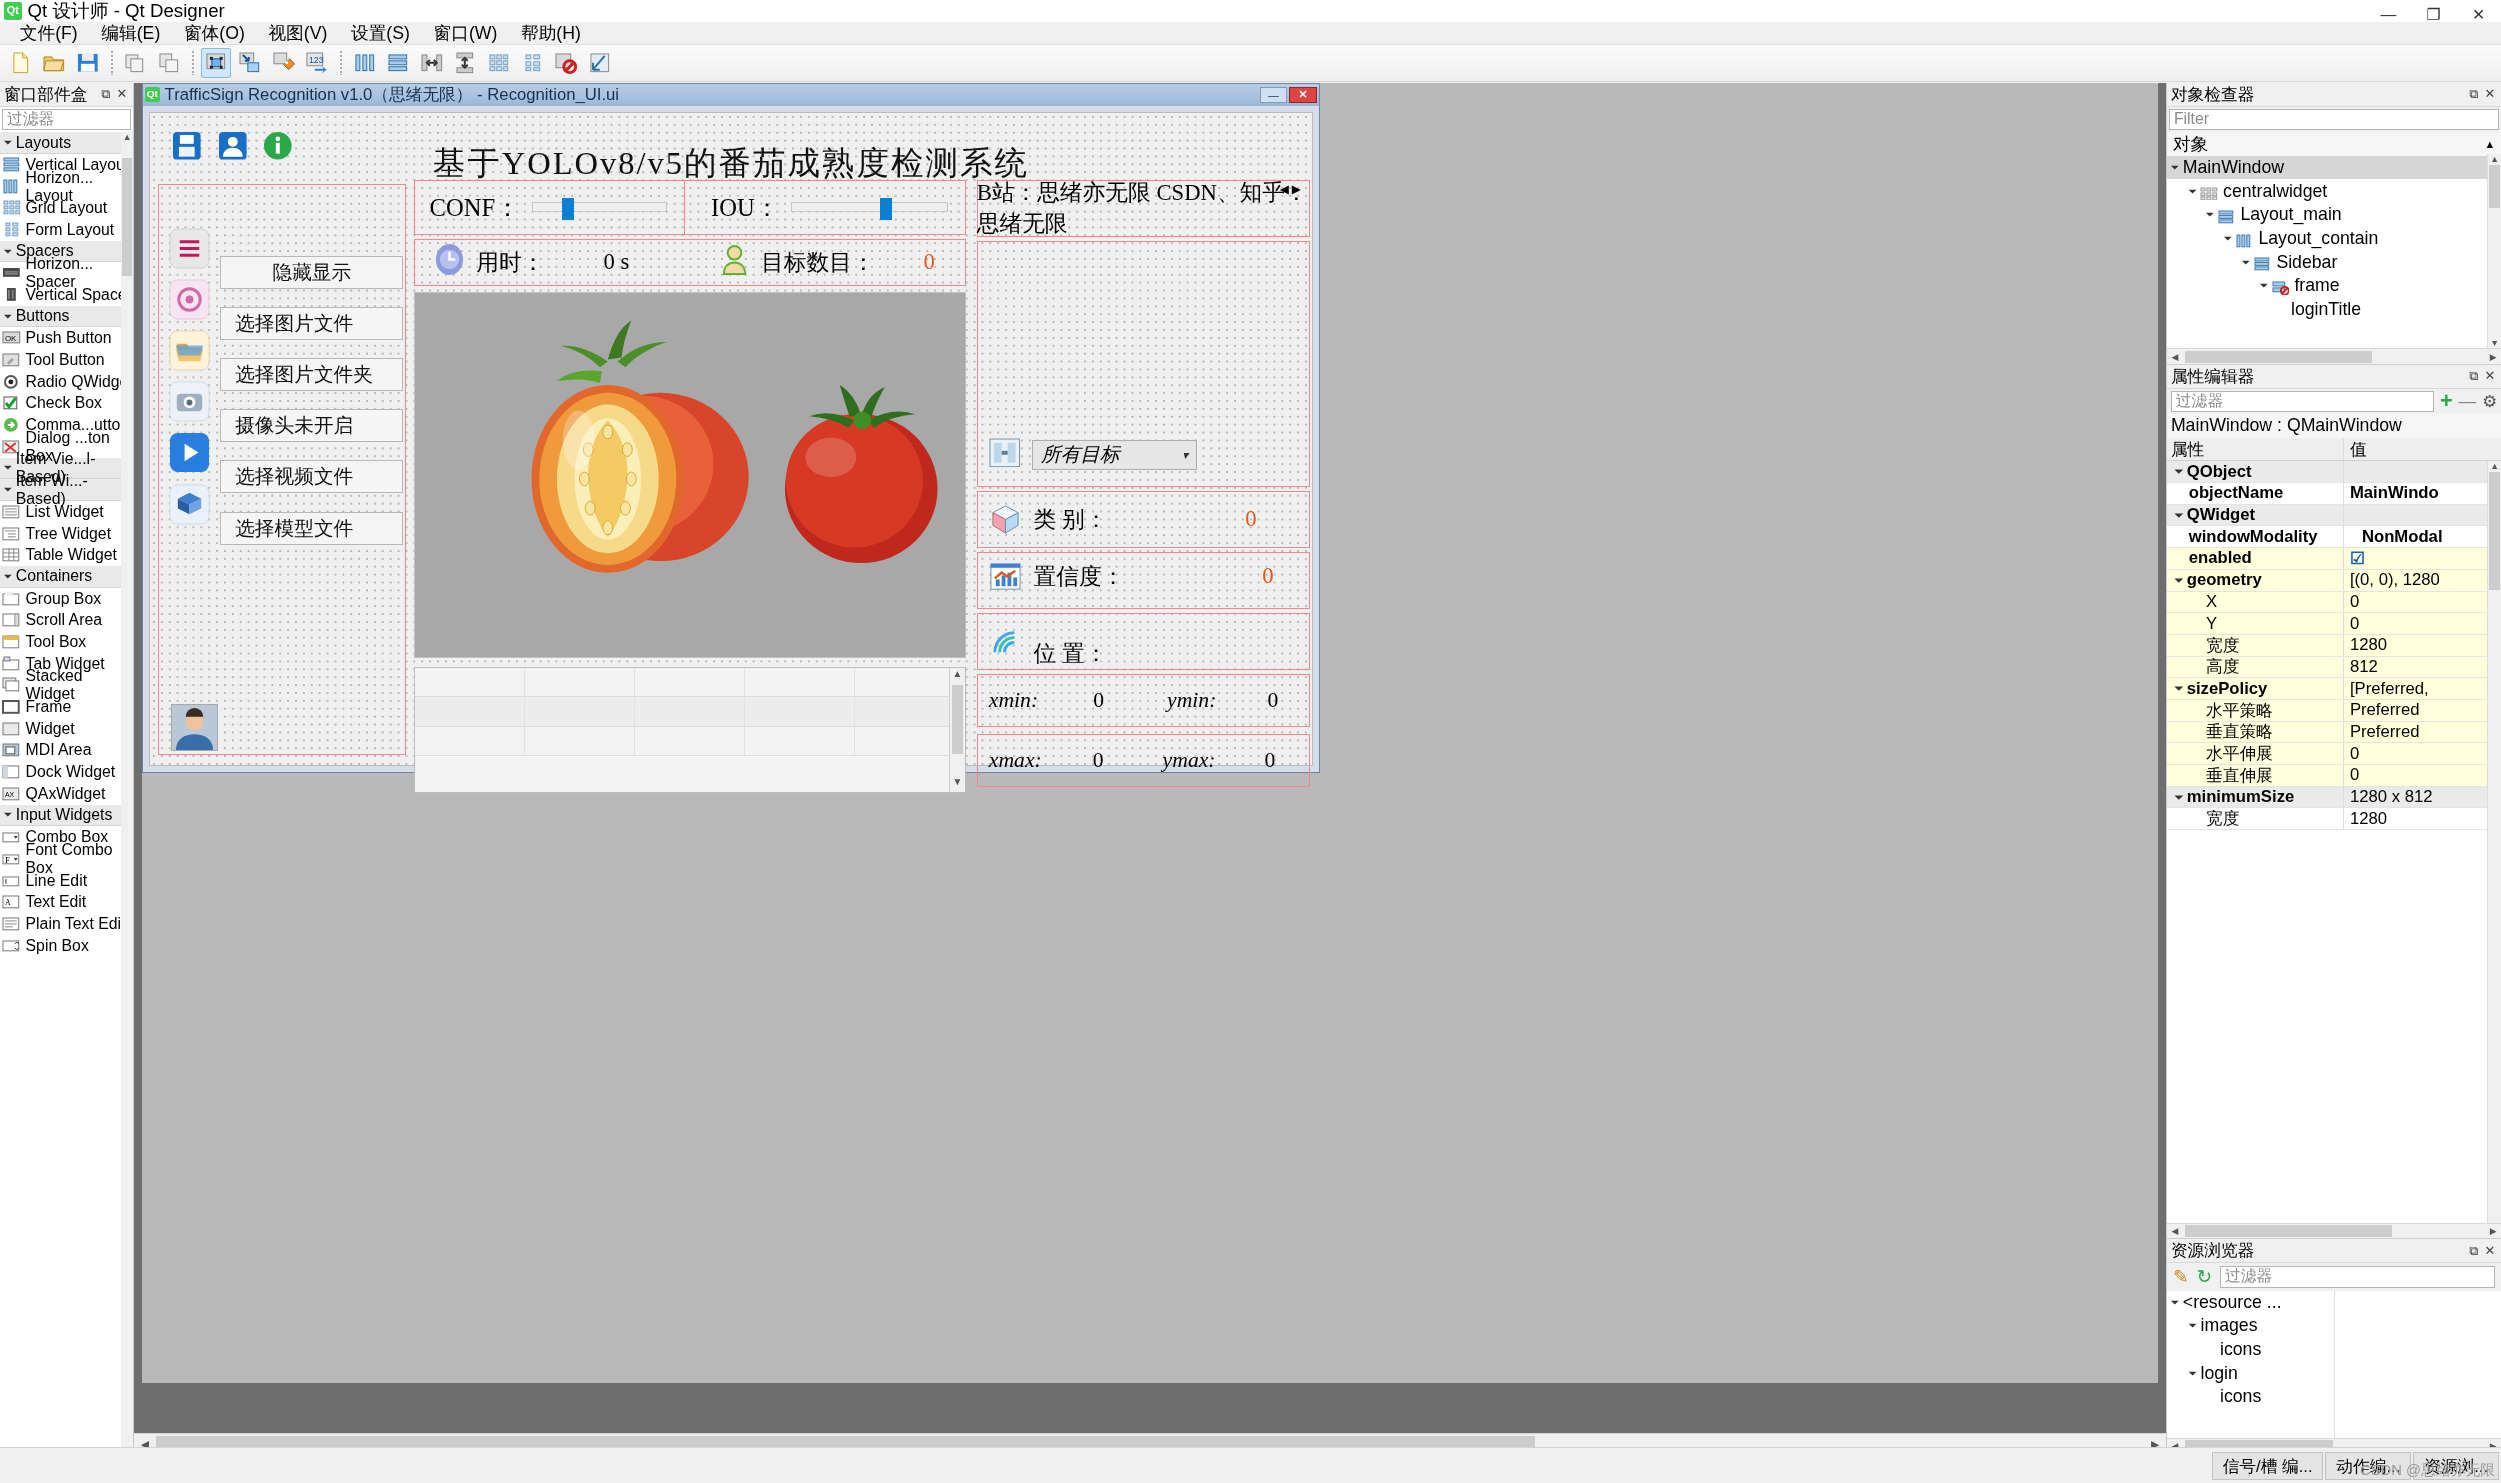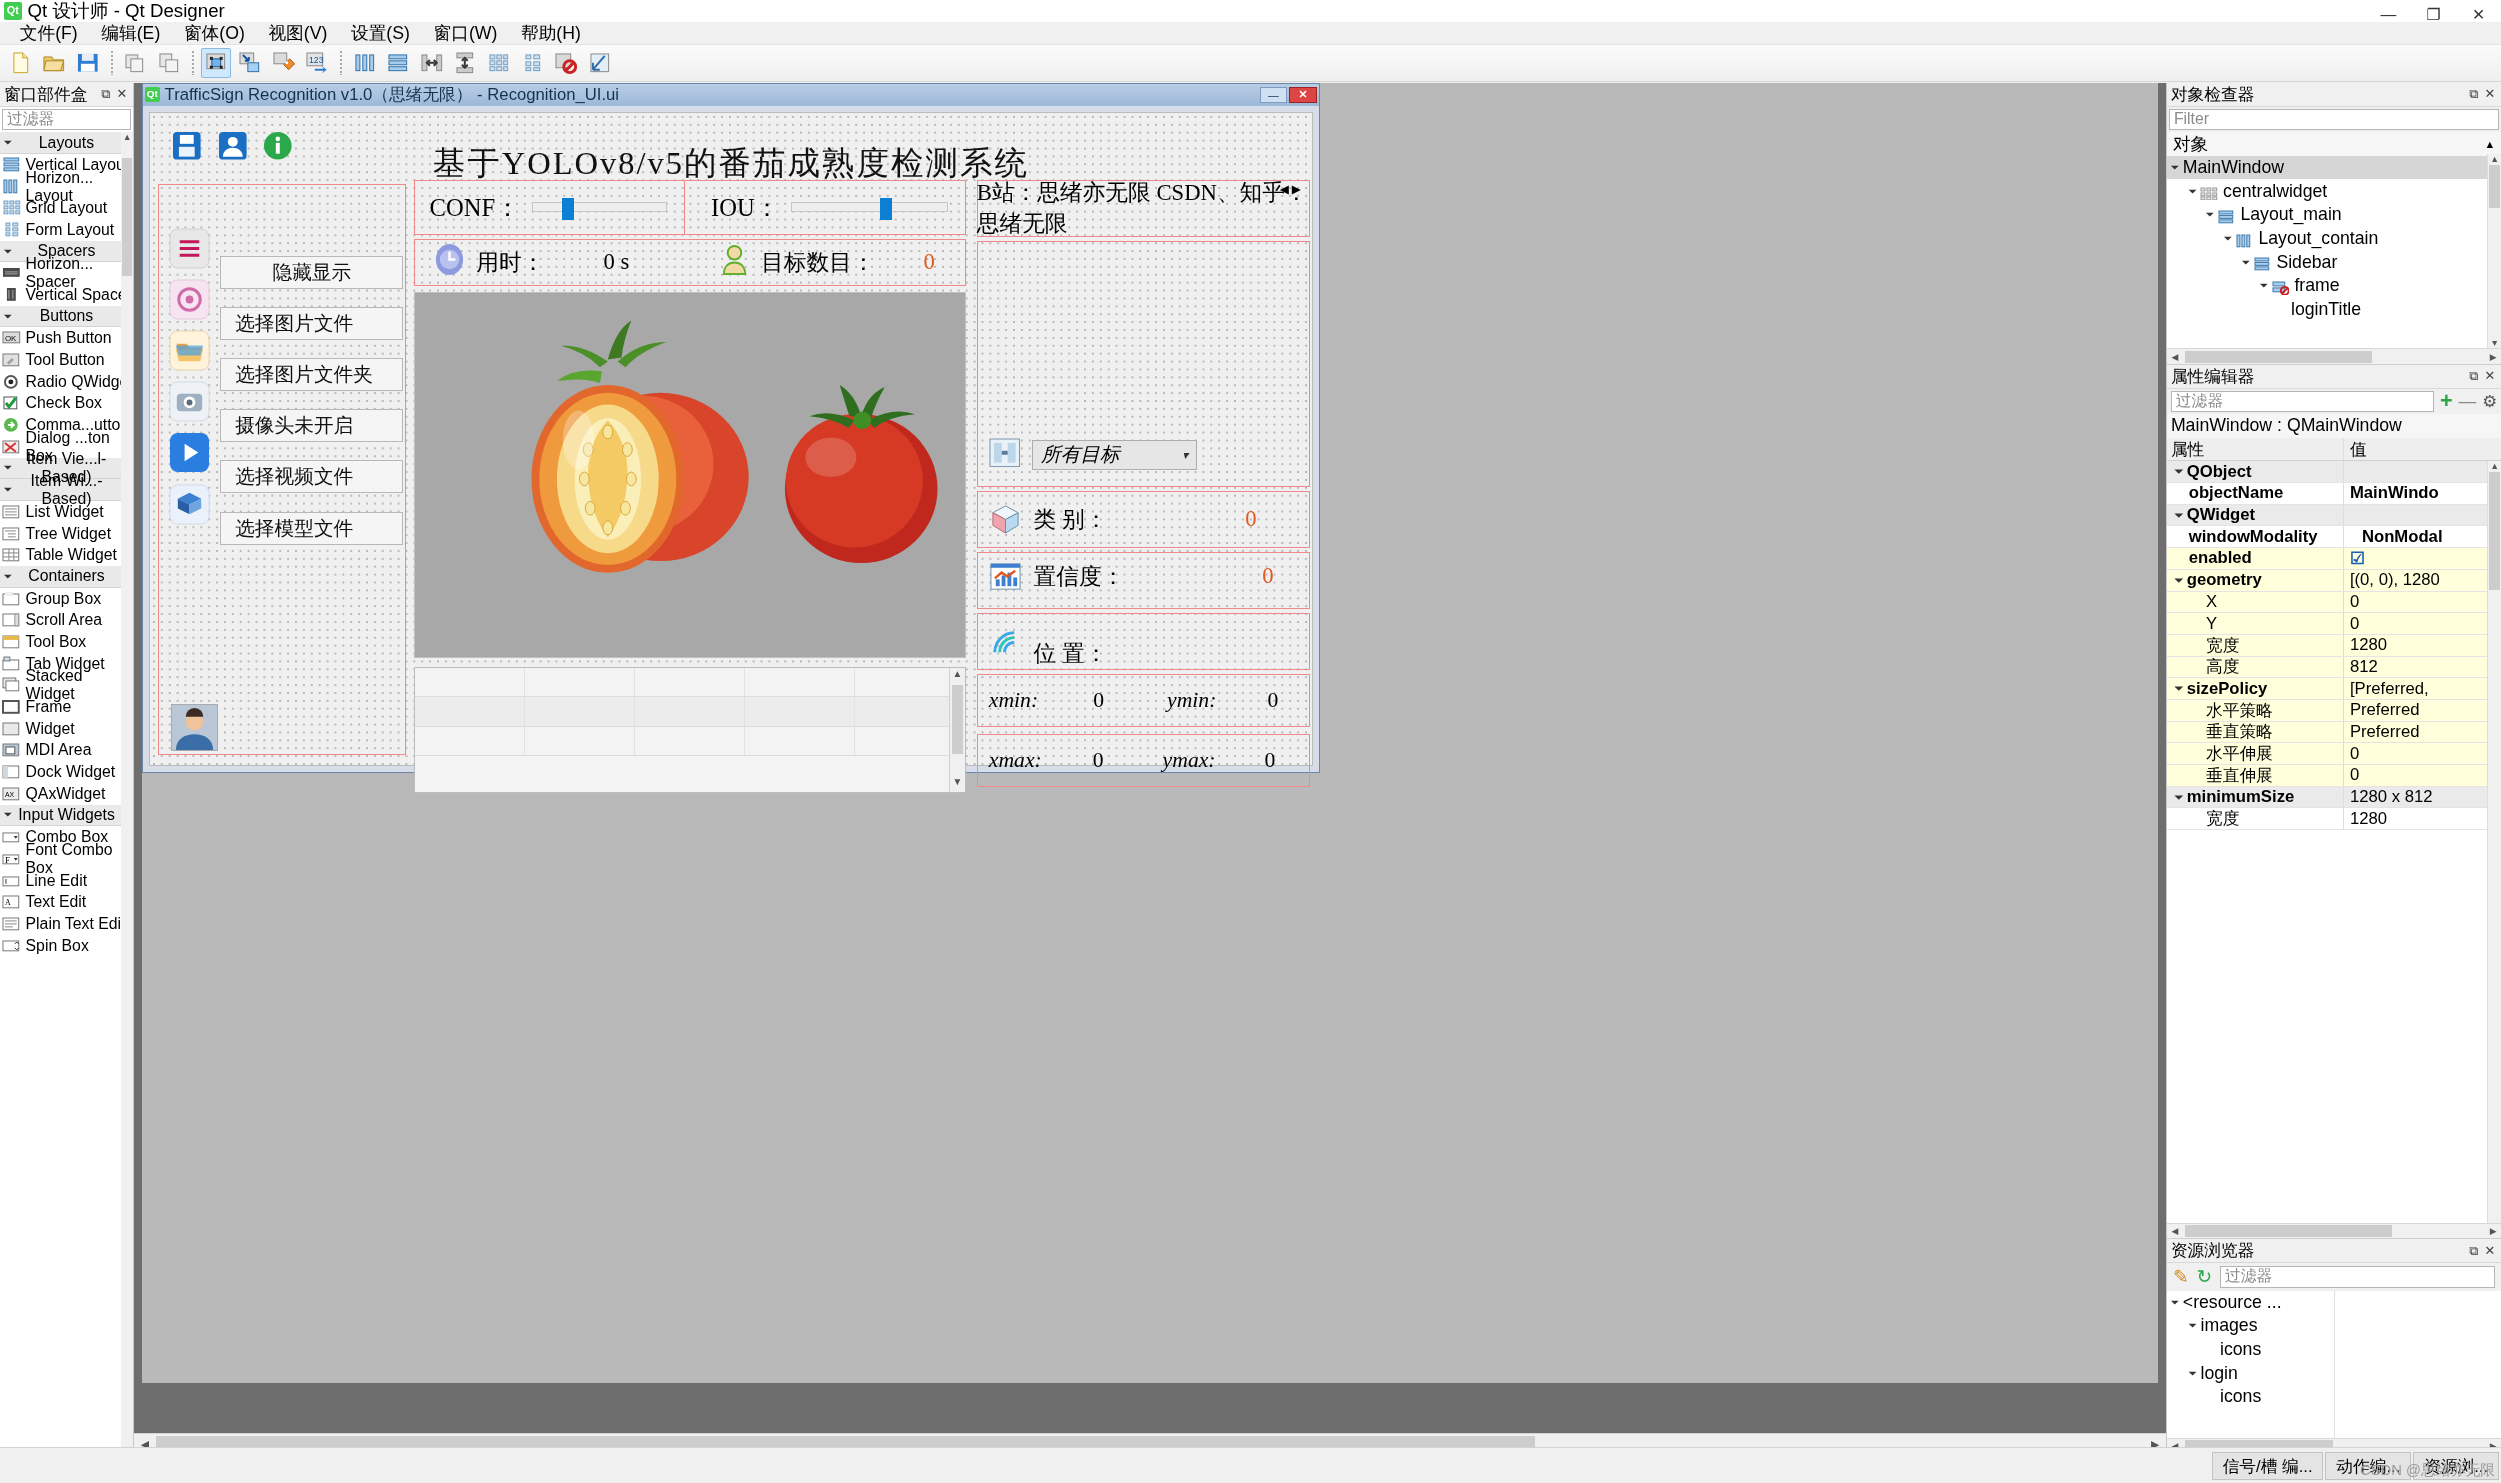--- a/index.html
+++ b/index.html
@@ -43,21 +43,21 @@
   .dockhdr { height:23.6px; background:#f0f0f0; display:flex; align-items:center; padding:0 3.9px;
       font-size:16.7px; border-bottom:1px solid #d8d8d8; }
   .dockhdr .sp { margin-left:auto; display:flex; gap:5.9px; padding-right:2px; }
   .dockhdr .sp span { font-size:12.8px; color:#444; }
   .filterbox { height:21.7px; margin:2px; border:1px solid #b5b5b5; background:#fff;
       display:flex; align-items:center; padding:0 3.9px; font-size:15.8px; color:#8a8a8a; }
   #wblist { flex:1; overflow:hidden; position:relative; }
   .wbgroup { height:21.7px; background:#e9e9e9; display:flex; align-items:center;
       border-bottom:1px solid #d4d4d4; font-size:15.8px; }
   .wbgroup .arw { width:17.7px; text-align:center; font-size:10.8px; color:#333; }
-  .wbgroup .gl { flex:1; text-align:center; padding-right:15.8px; }
+  .wbgroup .gl { flex:1; text-align:left; padding-right:15.8px; }
   .wbitem { height:21.7px; display:flex; align-items:center; padding-left:2px; font-size:15.8px; }
   .wbico { width:19.7px; height:15.8px; margin-right:3.9px; flex:0 0 19.7px; }
   #wbscroll { position:absolute; right:0; top:0; width:11.8px; bottom:0; background:#f0f0f0; }
   #wbscroll .thumb { position:absolute; left:1px; right:1px; top:25.6px; height:118px; background:#cdcdcd; }
   #wbscroll .ar { height:12.8px; text-align:center; font-size:8.9px; color:#555; }
 
   
   #center { flex:1; position:relative; background:#6e6e6e; overflow:hidden; }
   #mdi { position:absolute; left:7.9px; top:0; right:7.9px; bottom:71px; background:#b9b9b9; }
   #mdiwin { position:absolute; left:0; top:0; width:1178px; height:690px;

